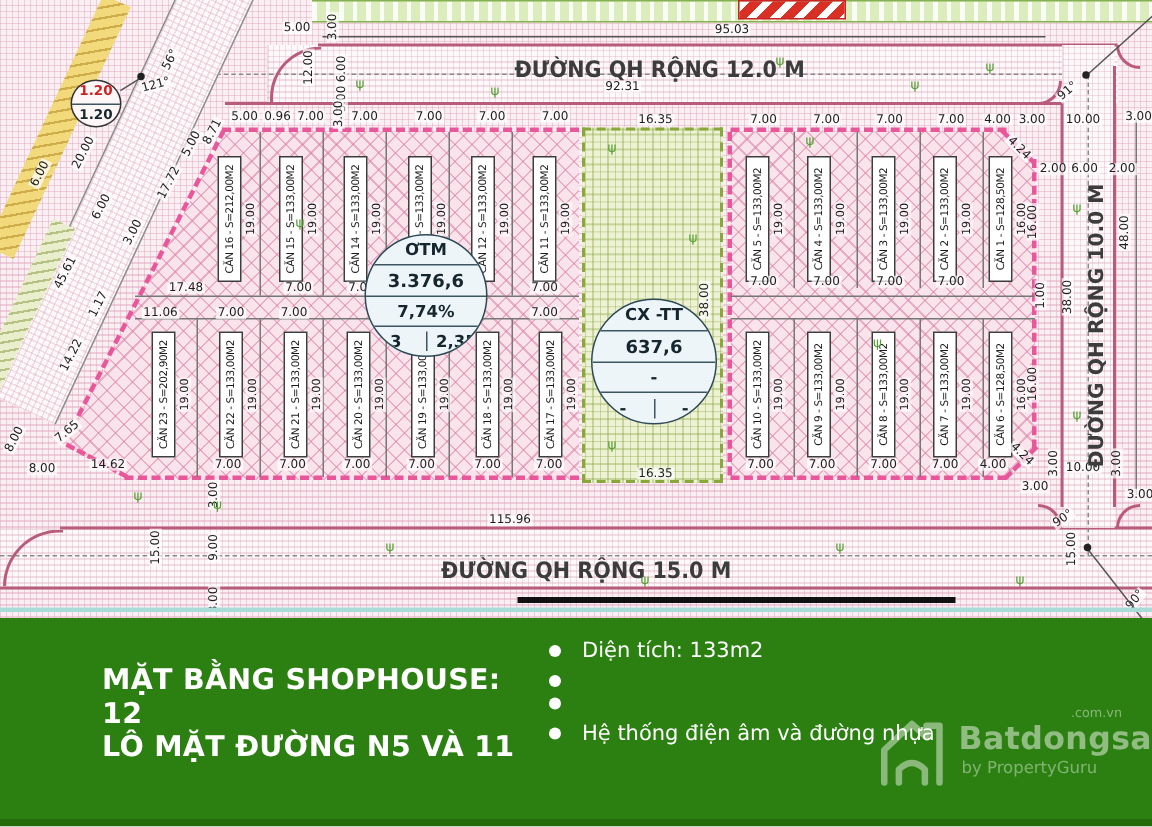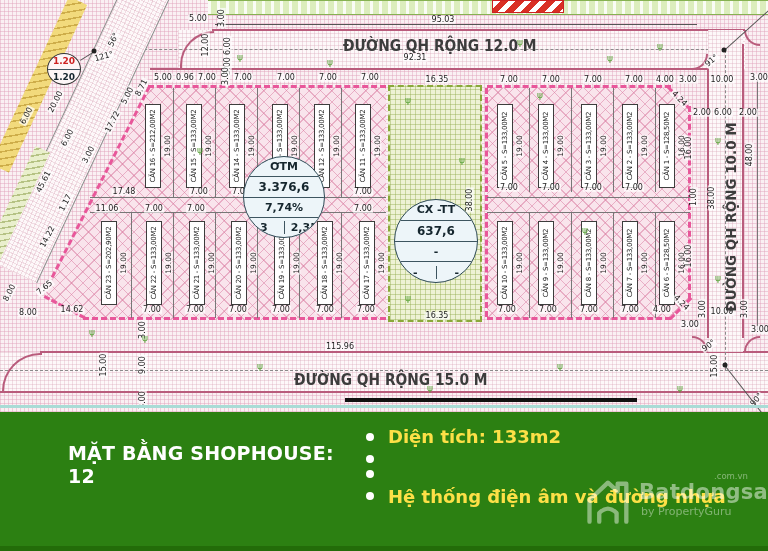--- a/index.html
+++ b/index.html
@@ -58,21 +58,21 @@
   .sprig{position:absolute;color:#57a035;font-size:9px;line-height:1;transform:translate(-50%,-50%);}
   .dot{position:absolute;width:5px;height:5px;border-radius:50%;background:#222;
        transform:translate(-50%,-50%);}
   .angline{position:absolute;border-top:1px solid #555;transform-origin:left top;}
   
   .banner{position:absolute;left:0;top:412px;width:768px;height:139px;background:#2c8012;
        border-bottom:5px solid #236c09;box-sizing:border-box;}
   .banner-title{position:absolute;left:68px;top:30px;width:276px;color:#fff;
        font-weight:bold;font-size:19px;line-height:22.5px;letter-spacing:.2px;}
   .bullets{position:absolute;left:366px;top:14px;display:flex;flex-direction:column;gap:7.5px;}
-  .bullet-item{display:flex;align-items:center;color:#fde047;font-weight:bold;font-size:18px;}
+  .bullet-item{display:flex;align-items:center;color:#ffffff;font-weight:normal;font-size:14px;}
   .bullet-dot{width:8px;height:8px;border-radius:50%;background:#fff;margin-right:14px;flex:0 0 auto;}
   .cyanline{position:absolute;left:0;top:405px;width:768px;height:3px;background:#a9dcd6;}
   .blackline{position:absolute;left:345px;top:398px;width:292px;height:4px;background:#111;}
   
   .wm{position:absolute;left:583px;top:56px;width:185px;height:66px;}
   .wm-brand{position:absolute;left:56px;top:12px;font-size:21px;font-weight:bold;
        color:rgba(255,255,255,.48);letter-spacing:.3px;}
   .wm-suffix{position:absolute;left:131px;top:3px;font-size:8.5px;color:rgba(255,255,255,.42);}
   .wm-byline{position:absolute;left:58px;top:37px;font-size:11px;color:rgba(255,255,255,.40);}
   .crossing{background:repeating-linear-gradient(135deg,#fff 0 5px,#d93025 5px 11px);
@@ -253,21 +253,21 @@
           <span>CĂN 6 - S=128,50M2</span>
         </div>
         <div class="vdim" style="left: 681px; top: 263px; transform: translate(-50%, -50%) rotate(-90deg);">16.00</div>
       </div>
     <div id="dim-layer">
         <div class="dim" style="left: 198px; top: 19px; transform: translate(-50%, -50%) rotate(0deg);">5.00</div>
         <div class="dim" style="left: 222px; top: 18px; transform: translate(-50%, -50%) rotate(-90deg);">3.00</div>
         <div class="dim" style="left: 206px; top: 45px; transform: translate(-50%, -50%) rotate(-90deg);">12.00</div>
         <div class="dim" style="left: 228px; top: 46px; transform: translate(-50%, -50%) rotate(-90deg);">6.00</div>
         <div class="dim" style="left: 228px; top: 66px; transform: translate(-50%, -50%) rotate(-90deg);">3.00</div>
-        <div class="dim" style="left: 443px; top: 20px; transform: translate(-50%, -50%) rotate(0deg);">95.03</div>
+        <div class="dim" style="left: 488px; top: 20px; transform: translate(-50%, -50%) rotate(0deg);">95.03</div>
         <div class="dim" style="left: 415px; top: 58px; transform: translate(-50%, -50%) rotate(0deg);">92.31</div>
         <div class="dim" style="left: 163px; top: 78px; transform: translate(-50%, -50%) rotate(0deg);">5.00</div>
         <div class="dim" style="left: 185px; top: 78px; transform: translate(-50%, -50%) rotate(0deg);">0.96</div>
         <div class="dim" style="left: 207px; top: 78px; transform: translate(-50%, -50%) rotate(0deg);">7.00</div>
         <div class="dim" style="left: 226px; top: 76px; transform: translate(-50%, -50%) rotate(-90deg);">3.00</div>
         <div class="dim" style="left: 243px; top: 78px; transform: translate(-50%, -50%) rotate(0deg);">7.00</div>
         <div class="dim" style="left: 286px; top: 78px; transform: translate(-50%, -50%) rotate(0deg);">7.00</div>
         <div class="dim" style="left: 328px; top: 78px; transform: translate(-50%, -50%) rotate(0deg);">7.00</div>
         <div class="dim" style="left: 370px; top: 78px; transform: translate(-50%, -50%) rotate(0deg);">7.00</div>
         <div class="dim" style="left: 437px; top: 80px; transform: translate(-50%, -50%) rotate(0deg);">16.35</div>
@@ -403,20 +403,21 @@
     <div class="roadlabel" style="left:286px;top:371px;width:200px;transform:scaleX(.92);">ĐƯỜNG QH RỘNG 15.0 M</div>
     <div class="roadlabel" style="left:596px;top:209px;width:270px;font-size:13.5px;transform:rotate(-90deg);">ĐƯỜNG QH RỘNG 10.0 M</div>
 
     <div class="blackline"></div>
   </div>
   <div class="cyanline"></div>
 
   <div class="banner">
     <div class="banner-title">
       <div>MẶT BẰNG SHOPHOUSE: 12</div>
+      <div>LÔ MẶT ĐƯỜNG N5 VÀ 11</div>
     </div>
     <div class="bullets" id="bullet-list">
         <div class="bullet-item">
           <span class="bullet-dot"></span>
           <span>Diện tích: 133m2</span>
         </div>
         <div class="bullet-item">
           <span class="bullet-dot"></span>
         </div>
         <div class="bullet-item">

